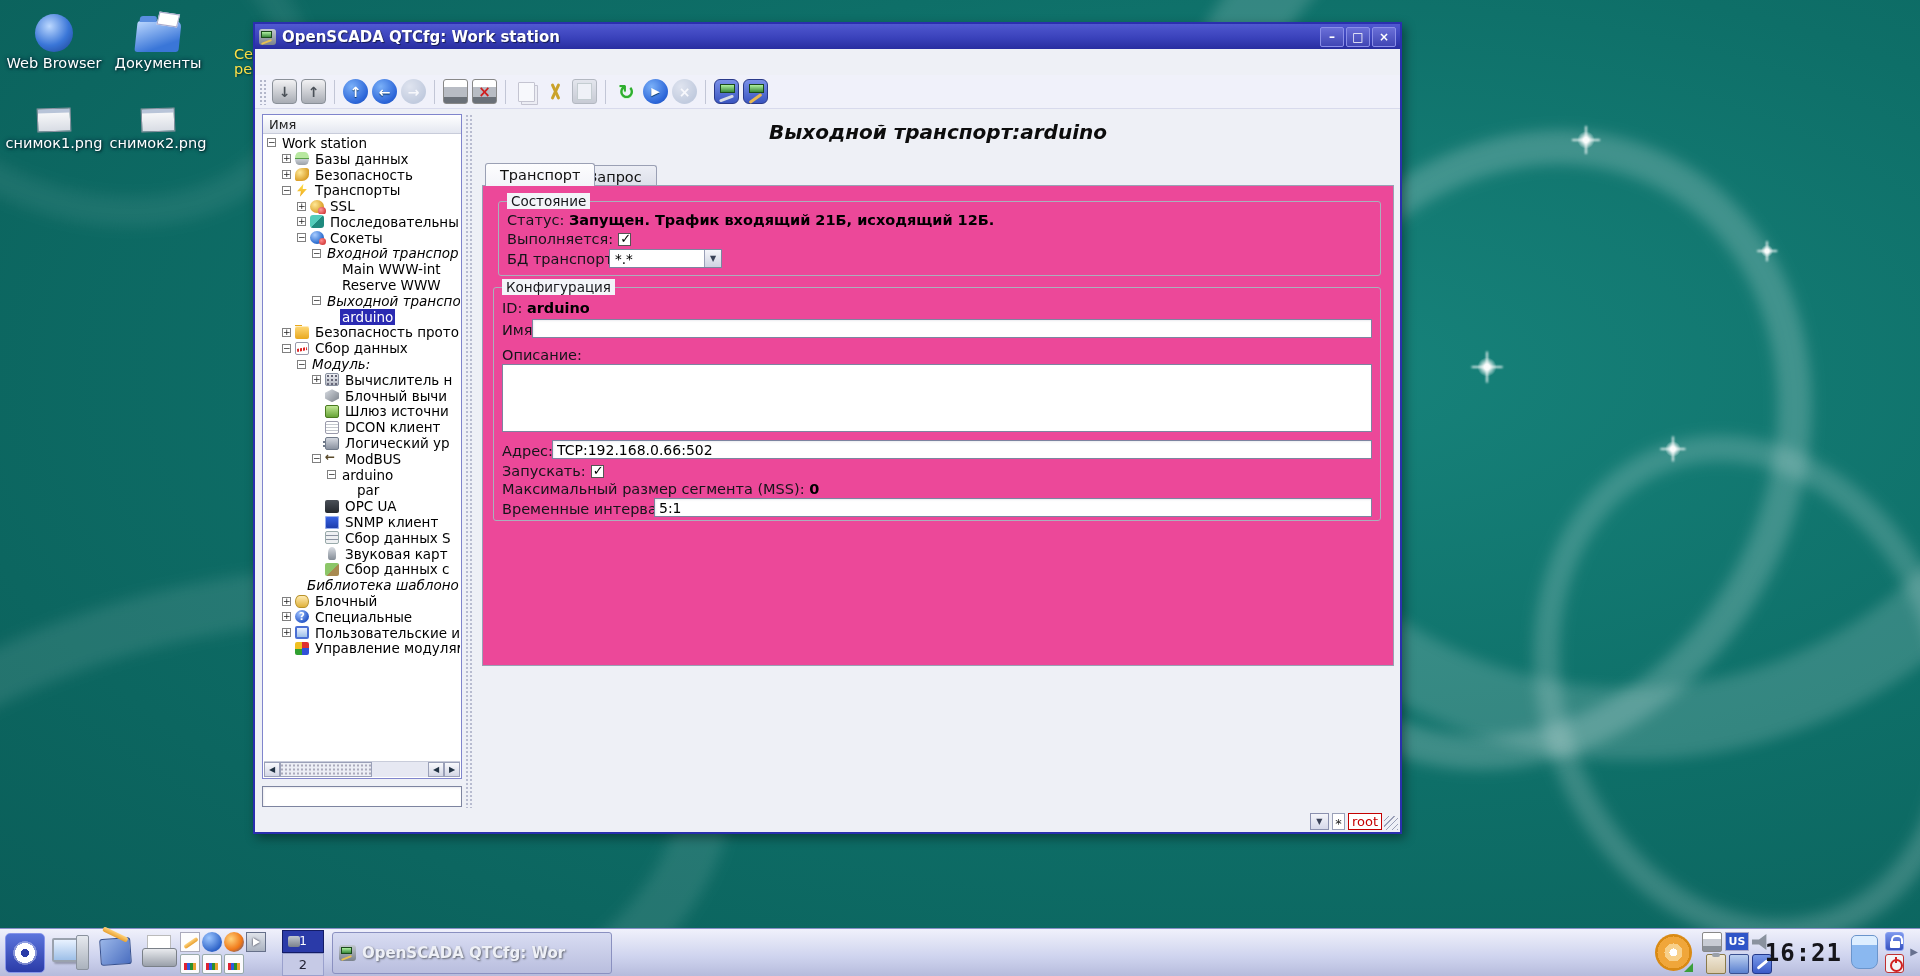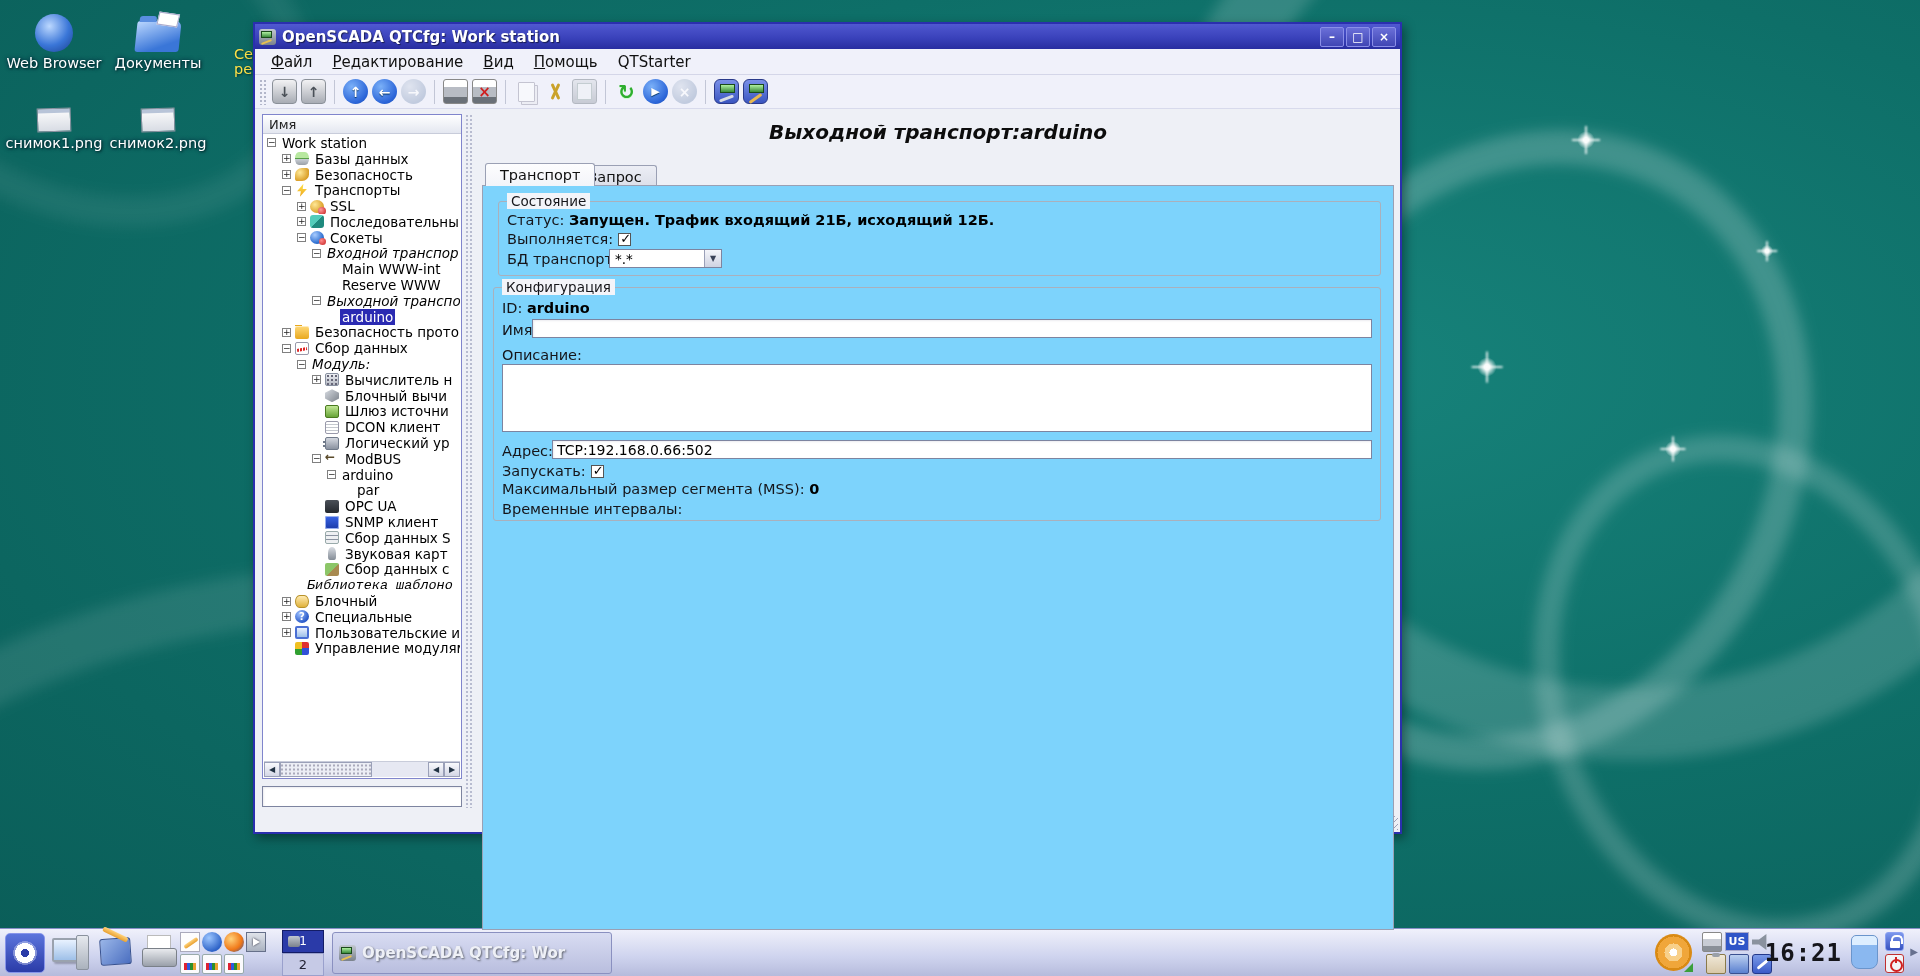--- a/index.html
+++ b/index.html
@@ -113,21 +113,21 @@
   .sthumb{width:92px;border:1px solid #9aa0b8;background-color:#eceef5;background-image:radial-gradient(#aab 0.8px,transparent 1px);background-size:4px 4px;background-position:center}
   .sfill{flex:1}
   .splitter{position:absolute;left:210px;top:90px;width:7px;height:694px;background-image:radial-gradient(#b8bcd0 1px,transparent 1.2px);background-size:4px 4px}
   .tin{border:1px solid #7d84a0;background:#fff;font-family:"DejaVu Sans",sans-serif;font-size:14px;padding:0 4px;height:19px;box-shadow:inset 1px 1px 2px rgba(0,0,60,.08)}
   .treeinput{position:absolute;left:7px;top:762px;width:200px;height:21px}
 
   
   .ptitle{position:absolute;left:227px;top:96px;width:912px;text-align:center;font-size:20px;font-weight:bold;font-style:italic;color:#0c0c0c}
   .tab{position:absolute;padding:3px 14px 0;font-size:14.5px;border:1px solid #9aa0b4;border-bottom:none;border-radius:3px 3px 0 0;background:linear-gradient(#eceef5,#dcdfe9);color:#111;height:21px}
   .tab.active{background:linear-gradient(#fdfdfe,#f3f4f9);height:23px;z-index:3;font-weight:normal}
-  .tabframe{position:absolute;left:227px;top:161px;width:912px;height:745px;background:#7dd3fc;border:1px solid #9aa0b4;z-index:2}
+  .tabframe{position:absolute;left:227px;top:161px;width:912px;height:481px;background:#ec4899;border:1px solid #9aa0b4;z-index:2}
   .grp{position:absolute;border:1px solid #aab0bc;border-radius:3px}
   .legend{position:absolute;top:-9px;left:8px;background:#f3f4f9;padding:0 4px;font-size:13.5px;color:#15151a}
   .flabel{position:absolute;font-size:14.5px;color:#15151a;white-space:nowrap}
   .bold{font-weight:bold;color:#000}
   .cb{width:13px;height:13px;border:1px solid #555;background:#fff;display:inline-block;vertical-align:-2px;margin-left:5px;position:relative}
   .cb.on::after{content:"✓";position:absolute;left:1px;top:-3px;font-weight:bold;font-size:13px;color:#000}
   .combo{position:absolute;display:flex;border:1px solid #7d84a0;background:#fff;height:19px}
   .cval{flex:1;font-size:13.5px;padding:1px 5px;color:#000}
   .cbtn{width:17px;background:linear-gradient(#f4f5fa,#cfd3e2);border-left:1px solid #9aa0b8;color:#3a4258;font-size:8px;display:flex;align-items:center;justify-content:center}
   .ain{position:absolute}
@@ -248,27 +248,20 @@
   <div class="titlebar">
     <span class="os-ico"></span>
     <span class="wtitle">OpenSCADA QTCfg: Work station</span>
     <span class="wbtns">
       <span class="wbtn">–</span>
       <span class="wbtn">□</span>
       <span class="wbtn">×</span>
     </span>
   </div>
 
-  <div class="menubar">
-      <span class="mitem"><u>Ф</u>айл</span>
-      <span class="mitem"><u>Р</u>едактирование</span>
-      <span class="mitem"><u>В</u>ид</span>
-      <span class="mitem"><u>П</u>омощь</span>
-      <span class="mitem">QTStarter</span>
-    </div>
 
   <div class="toolbar">
     <span class="tbhandle"></span>
   <span class="tbi i-load">↓</span>
       <span class="tbi i-save">↑</span>
       <span class="tbsep"></span>
       <span class="tbi i-up">↑</span>
       <span class="tbi i-back">←</span>
       <span class="tbi i-forward dis">→</span>
       <span class="tbsep"></span>
@@ -414,21 +407,21 @@
         <div class="trow" style="padding-left: 48px;">
           <span class="expsp"></span>
           <span class="tico sound"></span>
           <span class="tlabel">Звуковая карт</span>
         </div>
         <div class="trow" style="padding-left: 48px;">
           <span class="expsp"></span>
           <span class="tico daqgate"></span>
           <span class="tlabel">Сбор данных с</span>
         </div>
-        <div class="trow" style="padding-left: 28px; font-family: Liberation Mono, monospace;">
+        <div class="trow" style="padding-left: 28px;">
           <span class="expsp"></span>
           <span class="tlabel it">Библиотека шаблоно</span>
         </div>
         <div class="trow" style="padding-left: 18px;">
           <span class="exp">+</span>
           <span class="tico archive"></span>
           <span class="tlabel">Блочный</span>
         </div>
         <div class="trow" style="padding-left: 18px;">
           <span class="exp">+</span>
@@ -492,20 +485,21 @@
       <span class="flabel" style="left:8px;top:155px">Адрес:</span>
       <input class="tin ain" style="left: 58px; top: 152px; width: 820px;" value="TCP:192.168.0.66:502">
       <span class="flabel" style="left:8px;top:175px">
         <span>Запускать:</span><span class="cb on"></span>
       </span>
       <span class="flabel" style="left:8px;top:193px">
         <span>Максимальный размер сегмента (MSS):</span>
         <span class="bold">0</span>
       </span>
       <span class="flabel" style="left:8px;top:213px">Временные интервалы:</span>
+      <input class="tin ain" style="left: 160px; top: 210px; width: 718px;" value="5:1">
     </div>
   </div>
 
   <div class="footrow">
     <span class="fcombo">▼</span>
     <span class="fstar">*</span>
     <span class="rootbox">root</span>
   </div>
   <div class="grip"></div>
 </div>

